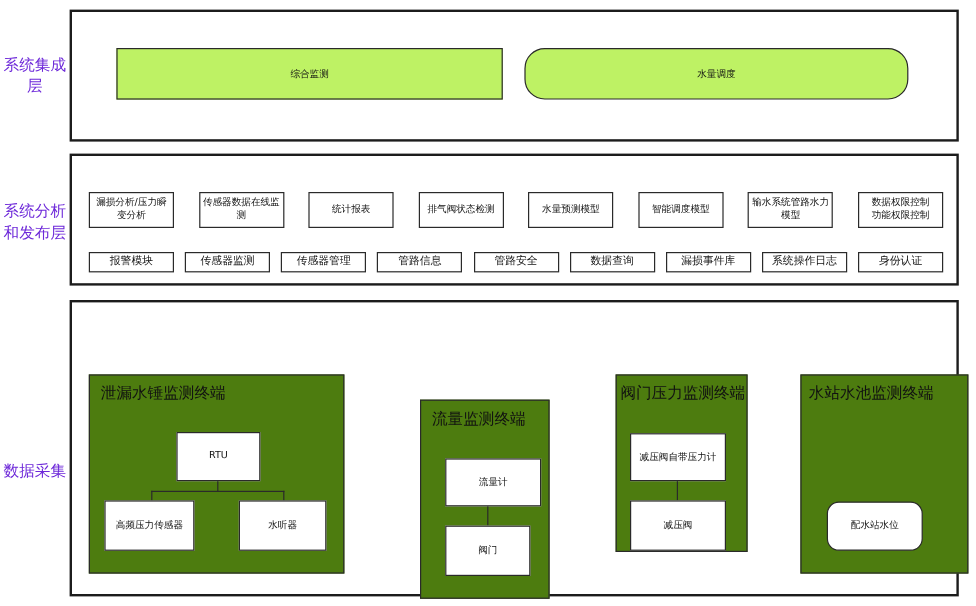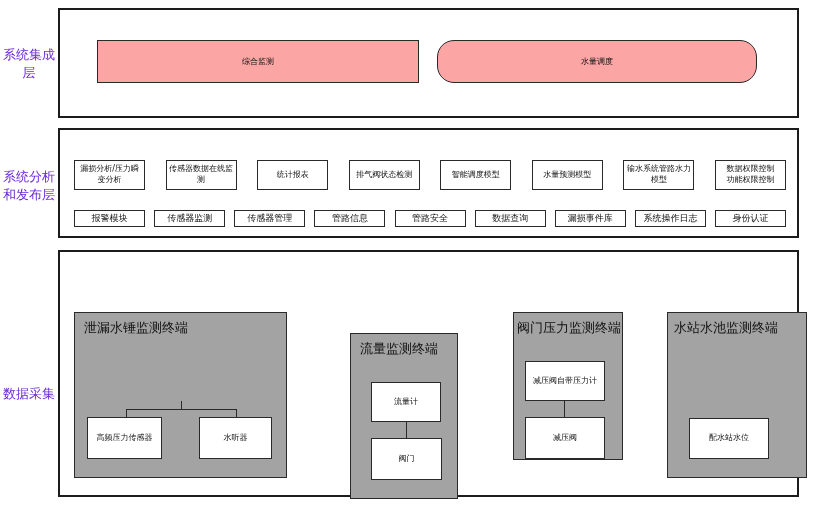--- a/index.html
+++ b/index.html
@@ -9,36 +9,36 @@
     overflow:hidden;
   }
   .side-label{
     position:absolute;text-align:center;font-size:13px;line-height:1.4;
     color:#6d28d9;
   }
   .layer{
     position:absolute;border:2px solid #1c1c1c;background:#fff;box-sizing:border-box;
   }
   .bigbox{
-    position:absolute;border:1px solid #2a2a2a;box-sizing:border-box;background:#fca5a5;
+    position:absolute;border:1px solid #2a2a2a;box-sizing:border-box;background:#bef264;
     display:flex;align-items:center;justify-content:center;
     font-size:8px;text-align:center;
   }
   .rowflex{
     position:absolute;display:flex;justify-content:space-between;box-sizing:border-box;
   }
   .sbox{
     border:1px solid #2a2a2a;box-sizing:border-box;background:#fff;width:71px;
     display:flex;align-items:center;justify-content:center;text-align:center;
     line-height:1.35;white-space:pre-line;padding:1px 2px;
   }
   .row1 .sbox{font-size:8px;}
   .row2 .sbox{font-size:9px;}
   .group{
-    position:absolute;border:1px solid #2a2a2a;box-sizing:border-box;background:#a3a3a3;
+    position:absolute;border:1px solid #2a2a2a;box-sizing:border-box;background:#4d7c0f;
   }
   .group-title{
     position:absolute;top:6px;font-size:13px;white-space:nowrap;color:#111;
   }
   .node{
     position:absolute;border:1px solid #2a2a2a;box-sizing:border-box;background:#fff;
     display:flex;align-items:center;justify-content:center;
     font-size:8px;text-align:center;line-height:1.35;padding:1px 2px;
   }
   .line{position:absolute;background:#2a2a2a;}
@@ -54,22 +54,22 @@
   <div class="bigbox" style="left:437px;top:40px;width:320px;height:43px;border-radius:17px;">水量调度</div>
 
   <div class="side-label" style="left:2px;top:168px;width:54px;">系统分析和发布层</div>
   <div class="layer" style="left:58px;top:128px;width:741px;height:110px;"></div>
 
   <div class="rowflex row1" style="left:74px;top:160px;width:712px;height:30px;">
     <div class="sbox">漏损分析/压力瞬变分析</div>
     <div class="sbox">传感器数据在线监测</div>
     <div class="sbox">统计报表</div>
     <div class="sbox">排气阀状态检测</div>
+    <div class="sbox">水量预测模型</div>
     <div class="sbox">智能调度模型</div>
-    <div class="sbox">水量预测模型</div>
     <div class="sbox">输水系统管路水力模型</div>
     <div class="sbox">数据权限控制
 功能权限控制</div>
   </div>
 
   <div class="rowflex row2" style="left:74px;top:210px;width:712px;height:17px;">
     <div class="sbox">报警模块</div>
     <div class="sbox">传感器监测</div>
     <div class="sbox">传感器管理</div>
     <div class="sbox">管路信息</div>
@@ -78,40 +78,41 @@
     <div class="sbox">漏损事件库</div>
     <div class="sbox">系统操作日志</div>
     <div class="sbox">身份认证</div>
   </div>
 
   <div class="side-label" style="left:2px;top:385px;width:54px;">数据采集</div>
   <div class="layer" style="left:58px;top:250px;width:741px;height:247px;"></div>
 
   <div class="group" style="left:74px;top:312px;width:213px;height:166px;">
     <div class="group-title" style="left:9px;">泄漏水锤监测终端</div>
+    <div class="node" style="left:72px;top:47px;width:70px;height:41px;">RTU</div>
     <div class="line" style="left:106px;top:88px;width:1px;height:9px;"></div>
     <div class="line" style="left:51px;top:96px;width:111px;height:1px;"></div>
     <div class="line" style="left:51px;top:96px;width:1px;height:9px;"></div>
     <div class="line" style="left:161px;top:96px;width:1px;height:9px;"></div>
     <div class="node" style="left:12px;top:104px;width:75px;height:42px;">高频压力传感器</div>
     <div class="node" style="left:124px;top:104px;width:73px;height:42px;">水听器</div>
   </div>
 
   <div class="group" style="left:350px;top:312px;width:108px;height:166px;margin-top:21px;">
     <div class="group-title" style="left:9px;">流量监测终端</div>
-    <div class="node" style="left:20px;top:48px;width:70px;height:40px;">流量计</div>
+    <div class="node" style="left:20px;top:48px;width:80px;height:40px;">流量计</div>
     <div class="line" style="left:55px;top:88px;width:1px;height:16px;"></div>
     <div class="node" style="left:20px;top:104px;width:71px;height:42px;">阀门</div>
   </div>
 
   <div class="group" style="left:513px;top:312px;width:110px;height:148px;">
     <div class="group-title" style="left:3px;">阀门压力监测终端</div>
     <div class="node" style="left:11px;top:48px;width:80px;height:40px;">减压阀自带压力计</div>
     <div class="line" style="left:50px;top:88px;width:1px;height:16px;"></div>
     <div class="node" style="left:11px;top:104px;width:80px;height:42px;">减压阀</div>
   </div>
 
   <div class="group" style="left:667px;top:312px;width:140px;height:166px;">
     <div class="group-title" style="left:6px;">水站水池监测终端</div>
-    <div class="node" style="left:21px;top:105px;width:80px;height:41px;">配水站水位</div>
+    <div class="node" style="left:21px;top:105px;width:80px;height:41px;border-radius:10px;">配水站水位</div>
   </div>
 
 </div>
 
 </body></html>

